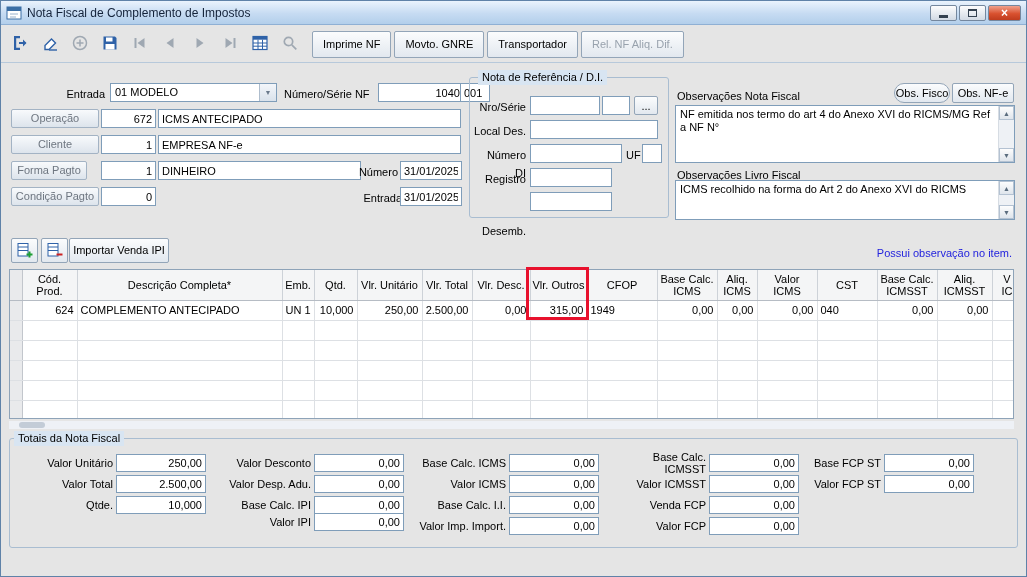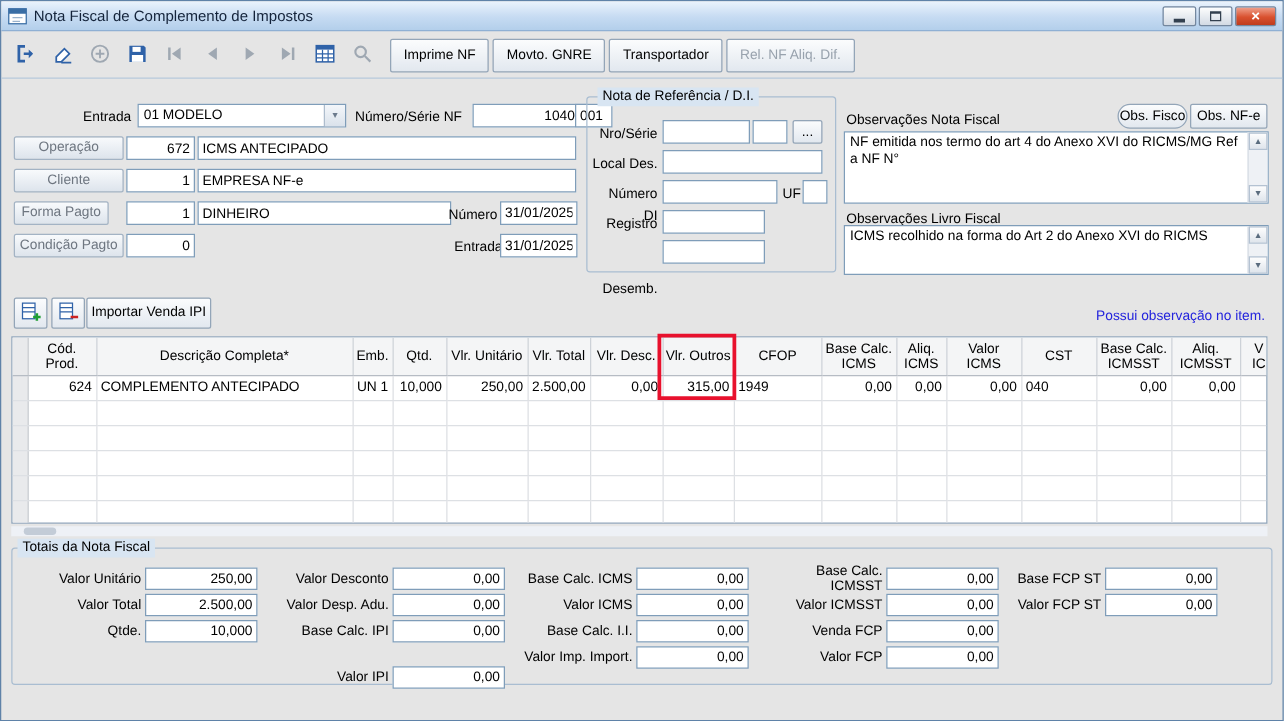--- a/index.html
+++ b/index.html
@@ -497,21 +497,21 @@
           <input class="tot-input" readonly="" value="0,00" style="">
         </div>
         <div class="tot-row" style="top: 36px;">
           <div class="tot-label">Valor Desp. Adu.</div>
           <input class="tot-input" readonly="" value="0,00" style="">
         </div>
         <div class="tot-row" style="top: 57px;">
           <div class="tot-label">Base Calc. IPI</div>
           <input class="tot-input" readonly="" value="0,00" style="">
         </div>
-        <div class="tot-row" style="top: 94px;">
+        <div class="tot-row" style="top: 74px;">
           <div class="tot-label">Valor IPI</div>
           <input class="tot-input" readonly="" value="0,00" style="">
         </div>
       </div>
     <div class="tot-col" style="left:401px;">
         <div class="tot-row" style="top: 15px;">
           <div class="tot-label">Base Calc. ICMS</div>
           <input class="tot-input" readonly="" value="0,00" style="">
         </div>
         <div class="tot-row" style="top: 36px;">

